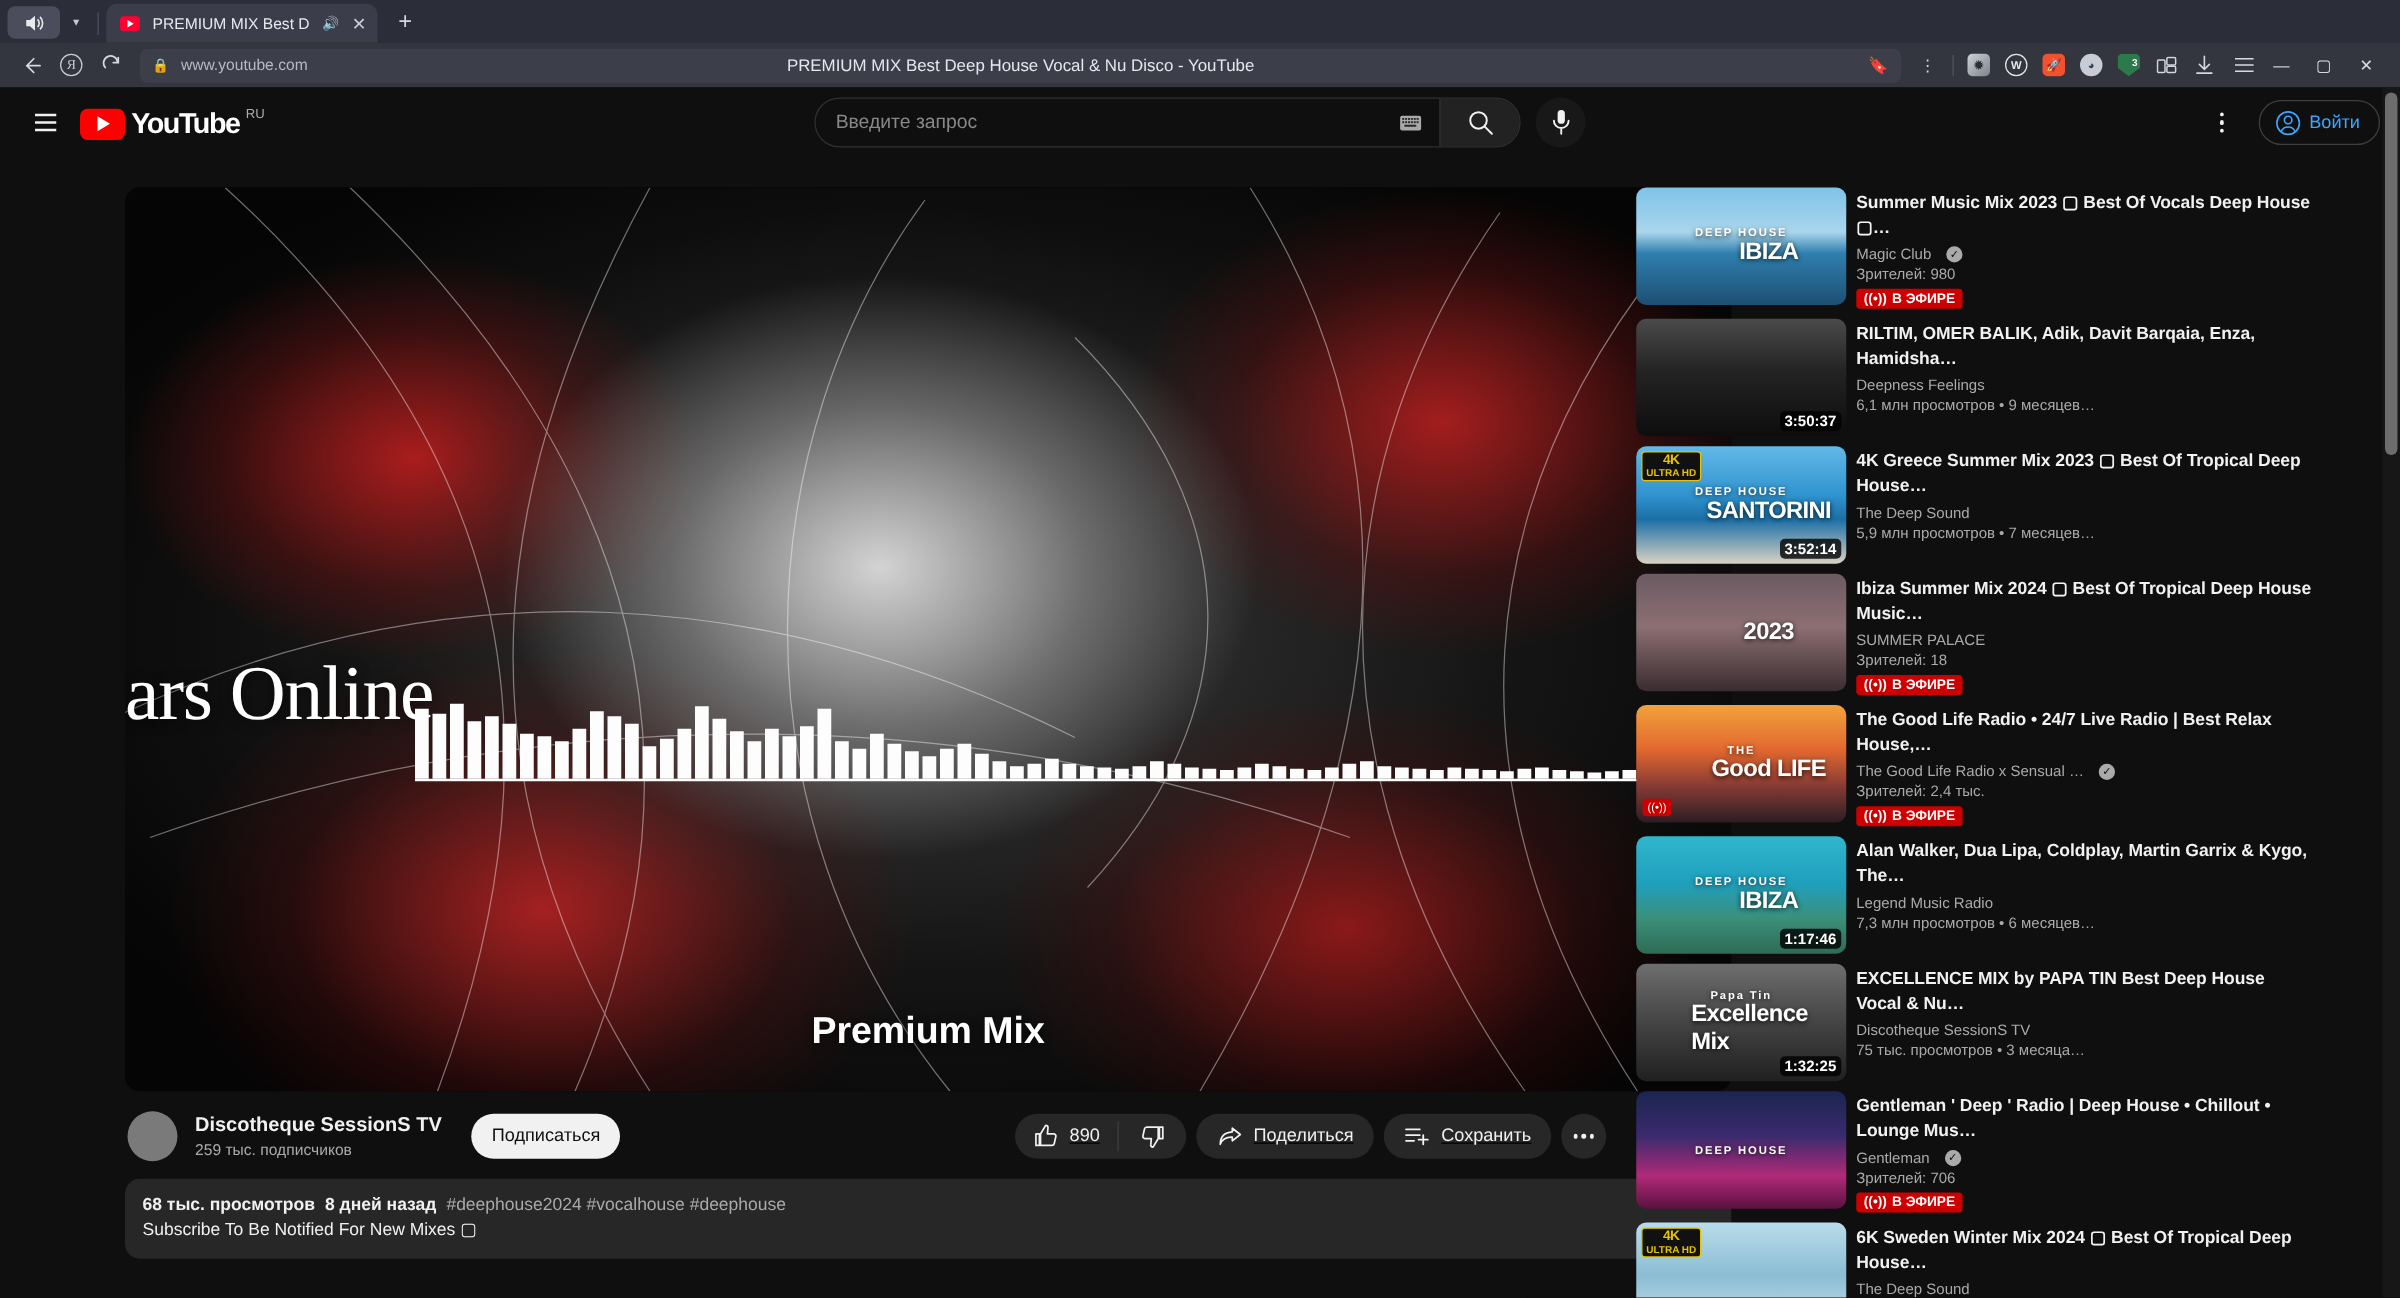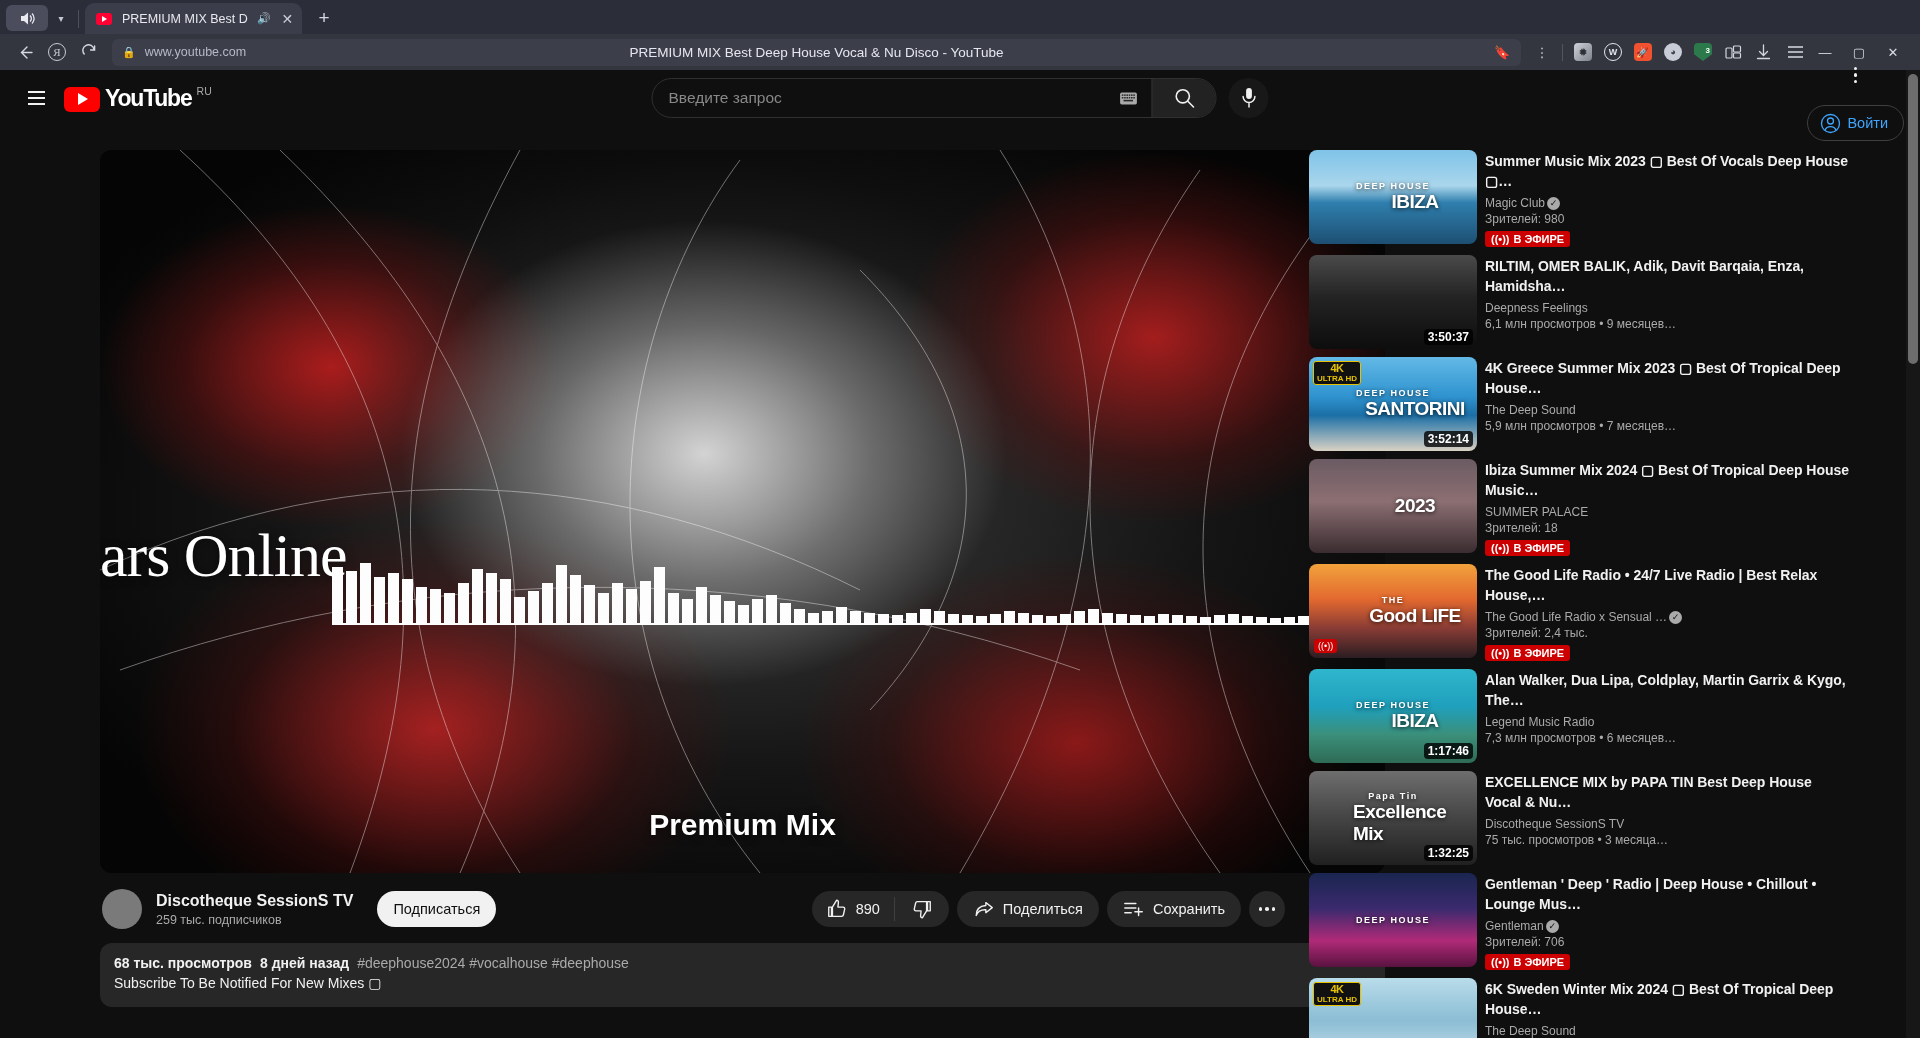--- a/index.html
+++ b/index.html
@@ -131,21 +131,21 @@
   .kb-ic { padding-right: 14px; color: #aaa; font-size: 14px; display: flex; }
   .search-btn {
     width: 64px; height: 100%; background: #222222; border-left: 1px solid #303030;
     display: flex; align-items: center; justify-content: center;
   }
   .mic-btn {
     width: 40px; height: 40px; border-radius: 50%; background: #181818;
     display: flex; align-items: center; justify-content: center;
   }
   .hdr-right {
-    margin-left: auto; display: flex; align-items: center; gap: 10px; flex-direction: column;
+    margin-left: auto; display: flex; align-items: center; gap: 10px;
   }
   .kebab {
     width: 40px; height: 40px; display: flex; flex-direction: column;
     align-items: center; justify-content: center; gap: 3px;
   }
   .kebab i { width: 3.4px; height: 3.4px; border-radius: 50%; background: #f1f1f1; display:block; }
   .signin {
     display: flex; align-items: center; gap: 6px; height: 36px;
     padding: 0 15px 0 12px; border: 1px solid #3f3f3f; border-radius: 20px;
     color: #3ea6ff; font-size: 14.5px; font-weight: 500;
@@ -199,21 +199,21 @@
   .owner-row { display: flex; align-items: center; margin-top: 16px; padding-left: 2px; }
   .avatar { width: 40px; height: 40px; border-radius: 50%; background: #7a7a7a; }
   .owner-meta { margin-left: 14px; }
   .owner-name { color: #f1f1f1; font-size: 16px; font-weight: 600; display: flex; align-items: center; gap: 5px; }
   .owner-subs { color: #aaa; font-size: 12.5px; margin-top: 3px; }
   .sub-btn {
     margin-left: 24px; height: 36px; padding: 0 16px; border-radius: 18px;
     background: #f1f1f1; color: #0f0f0f; font-size: 14.5px; font-weight: 500;
     display: flex; align-items: center;
   }
-  .actions { margin-left: auto; display: flex; align-items: flex-start; gap: 8px; }
+  .actions { margin-left: auto; display: flex; align-items: flex-start; gap: 8px; text-decoration: underline; }
   .pill {
     height: 36px; border-radius: 18px; background: #272727; color: #f1f1f1;
     display: flex; align-items: center; gap: 8px; padding: 0 16px;
     font-size: 14.5px; font-weight: 500;
   }
   .pill-lk { padding: 0 0 0 14px; gap: 0; }
   .lk-left { display: flex; align-items: center; gap: 8px; padding-right: 14px; }
   .lk-div { width: 1px; height: 24px; background: #3f3f3f; }
   .lk-right { display: flex; align-items: center; padding: 0 16px; }
   .pill-round {
@@ -248,21 +248,21 @@
   .sb-4k b { font-size: 11px; display: block; letter-spacing: -0.5px; }
   .sb-livedot {
     position: absolute; left: 5px; bottom: 5px; background: #cc0000;
     color: #fff; font-size: 9px; padding: 2px 4px; border-radius: 3px;
   }
   .sb-meta { flex: 1 1 auto; min-width: 0; padding-top: 1px; }
   .sb-title {
     color: #f1f1f1; font-size: 14px; font-weight: 600; line-height: 20px;
     max-height: 40px; overflow: hidden; letter-spacing: -0.05px;
   }
-  .sb-chan { color: #aaa; font-size: 12px; margin-top: 5px; display: flex; align-items: center; gap: 2px; }
+  .sb-chan { color: #aaa; font-size: 12px; margin-top: 5px; display: flex; align-items: center; gap: 12px; }
   .verif {
     width: 13px; height: 13px; border-radius: 50%; background: #aaa; color: #0f0f0f;
     font-size: 9px; display: flex; align-items: center; justify-content: center; flex: 0 0 auto;
   }
   .sb-stats { color: #aaa; font-size: 12px; margin-top: 2px; }
   .sb-live {
     display: inline-flex; align-items: center; gap: 4px; margin-top: 5px;
     background: #cc0000; color: #fff; font-size: 11px; font-weight: 700;
     padding: 2px 6px; border-radius: 3px;
   }

